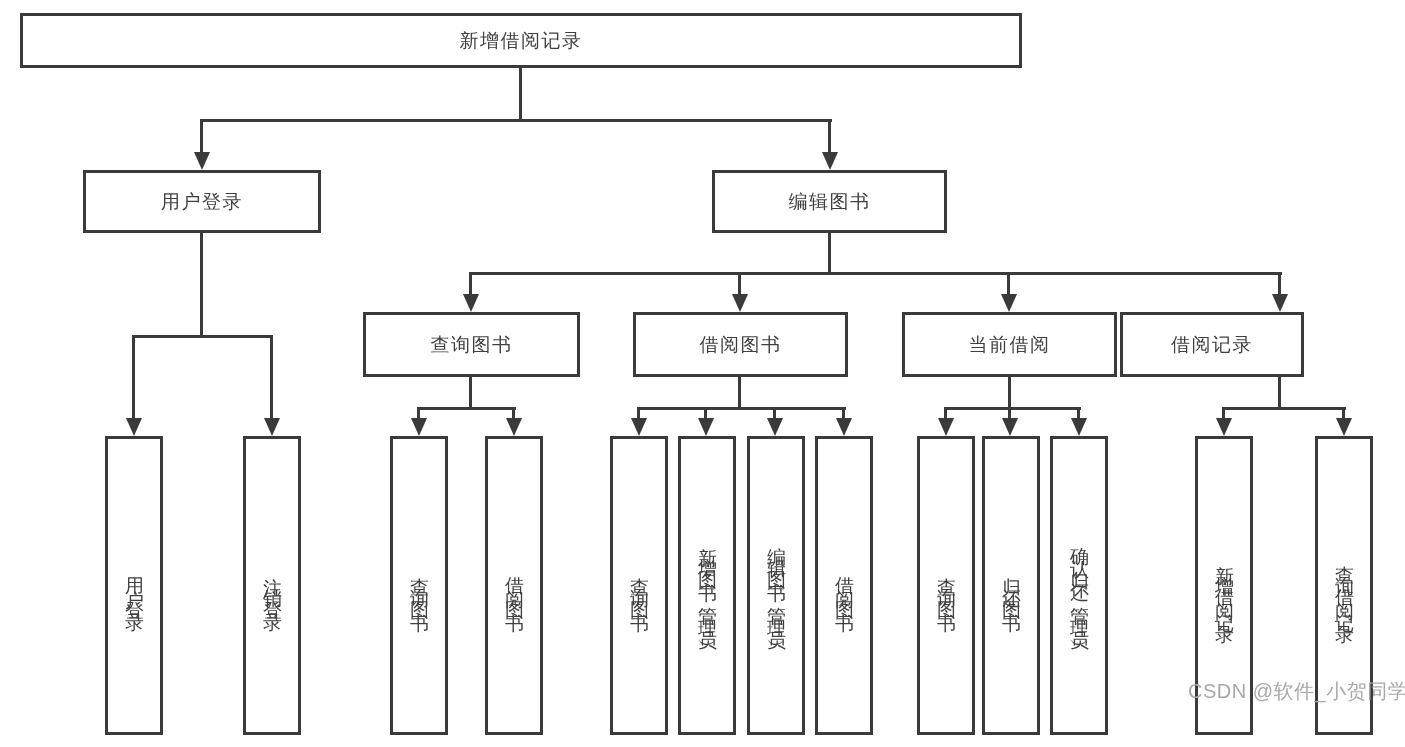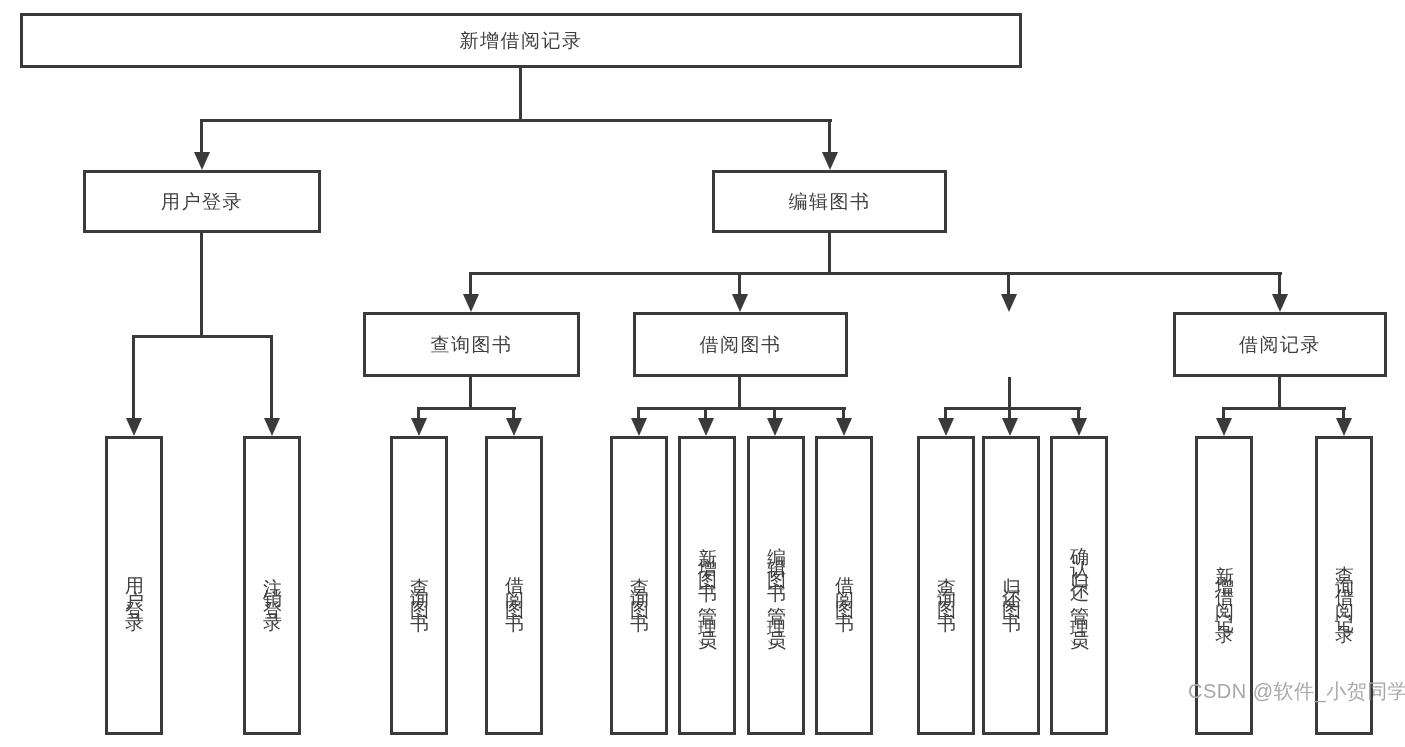--- a/index.html
+++ b/index.html
@@ -99,21 +99,24 @@
   <div class="arrow" style="left:1001px;top:294px"></div>
   <div class="vline" style="left:1278px;top:272px;width:3px;height:24px"></div>
   <div class="arrow" style="left:1272px;top:294px"></div>
 
   <div class="hbox" style="left:363px;top:312px;width:217px;height:65px">
     <span>查询图书</span>
   </div>
   <div class="hbox" style="left:633px;top:312px;width:215px;height:65px">
     <span>借阅图书</span>
   </div>
-  <div class="hbox" style="left:1173px;top:312px;width:214px;height:65px">
+  <div class="hbox" style="left:902px;top:312px;width:215px;height:65px">
+    <span>当前借阅</span>
+  </div>
+  <div class="hbox" style="left:1120px;top:312px;width:184px;height:65px">
     <span>借阅记录</span>
   </div>
 
   <div class="vline" style="left:469px;top:377px;width:3px;height:32px"></div>
   <div class="hline" style="left:417px;top:407px;width:99px;height:3px"></div>
   <div class="vline" style="left:417px;top:407px;width:3px;height:13px"></div>
   <div class="arrow" style="left:411px;top:418px"></div>
   <div class="vline" style="left:512px;top:407px;width:3px;height:13px"></div>
   <div class="arrow" style="left:506px;top:418px"></div>
 

